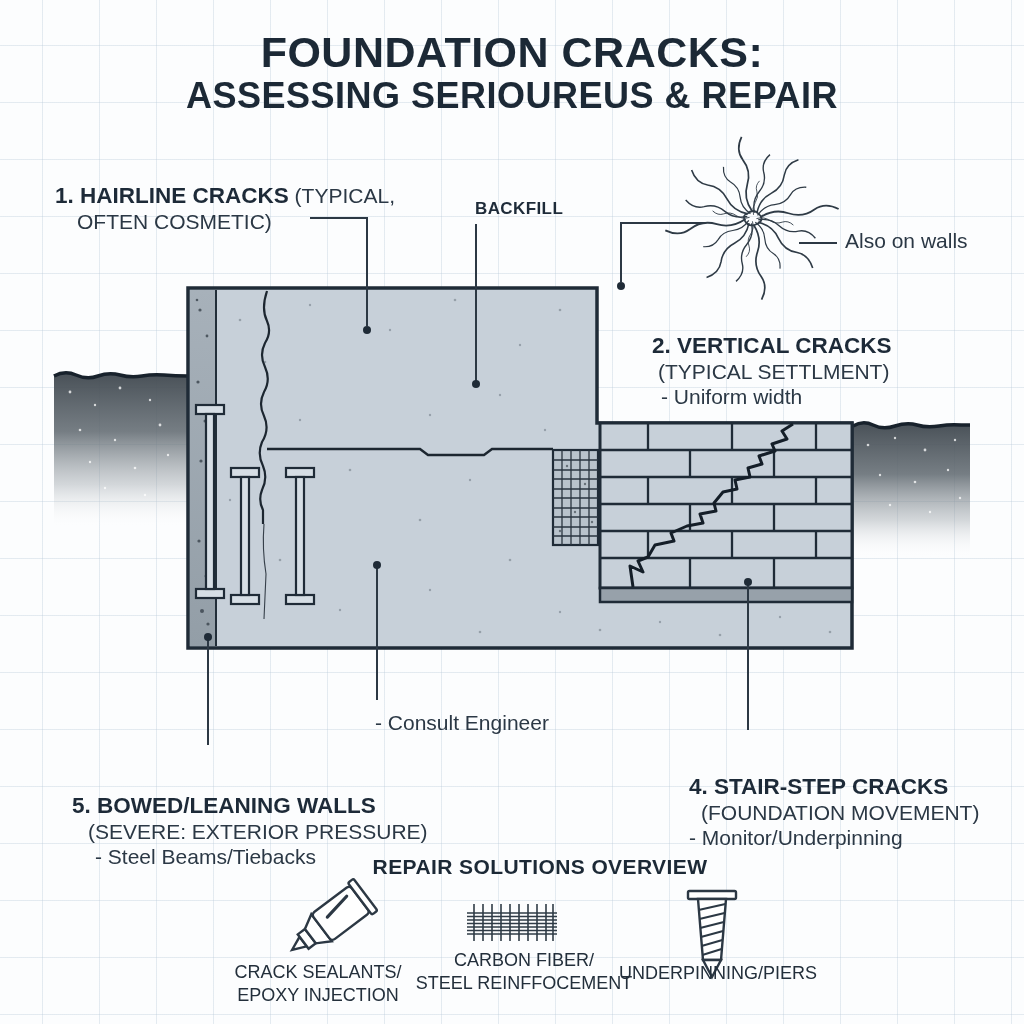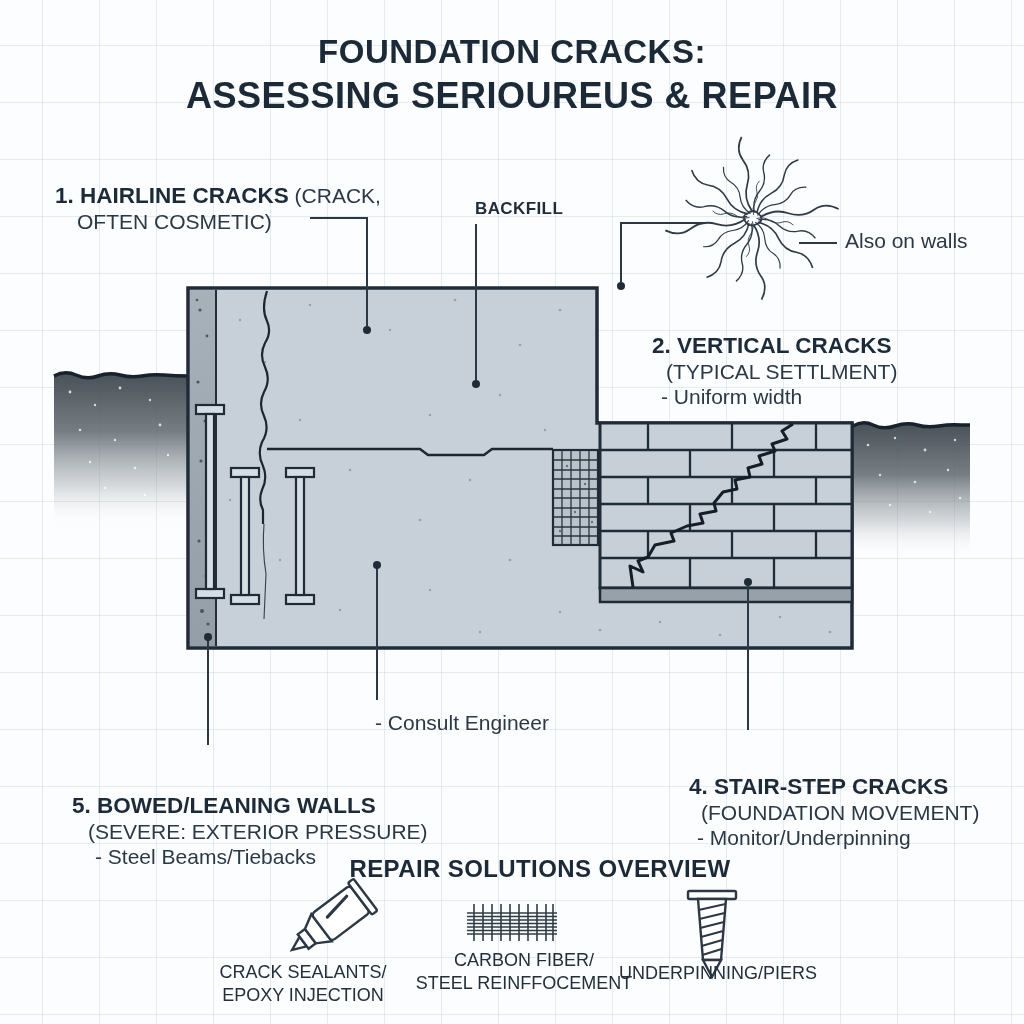--- a/index.html
+++ b/index.html
@@ -9,28 +9,28 @@
     background-color:#fcfdfe;
     background-image:
       linear-gradient(to right, rgba(188,204,220,0.38) 1px, transparent 1px),
       linear-gradient(to bottom, rgba(188,204,220,0.38) 1px, transparent 1px);
     background-size:57px 57px;
     background-position:-15px -12px;
     color:#1d2a38;
   }
   .abs{position:absolute;}
   .title{left:0;top:28px;width:1024px;text-align:center;font-weight:700;color:#1c2936;letter-spacing:0.5px;}
-  .title .t1{font-size:33px;line-height:48px;}
+  .title .t1{font-size:43px;line-height:48px;}
   .title .t2{font-size:36px;line-height:40px;}
   .lbl{position:absolute;white-space:nowrap;}
   .head{font-weight:700;font-size:22.5px;line-height:27px;color:#1d2a38;margin-top:36px;}
   .sub{font-weight:400;font-size:21px;line-height:25px;color:#2b3845;}
   .backfill{font-size:17px;font-weight:600;letter-spacing:0.4px;color:#1e2b39;}
   .alsowalls{font-size:21px;color:#2b3845;}
-  .repair-head{font-size:24px;font-weight:700;letter-spacing:0.4px;color:#1c2936;transform:translateX(-50%);}
+  .repair-head{font-size:21px;font-weight:700;letter-spacing:0.4px;color:#1c2936;transform:translateX(-50%);}
   .repair-lbl{font-size:18px;line-height:23px;font-weight:500;color:#232f3b;text-align:center;transform:translateX(-50%);}
   svg{position:absolute;left:0;top:0;}
 </style>
 </head>
 <body>
 
 <svg width="1024" height="1024" viewBox="0 0 1024 1024">
   <defs>
     <linearGradient id="soilGrad" x1="0" y1="0" x2="0" y2="1">
       <stop offset="0" stop-color="#434b52" stop-opacity="0.97"></stop>
@@ -293,53 +293,53 @@
     </g>
   </g>
 </svg>
 
 <div class="abs title">
   <div class="t1">FOUNDATION CRACKS:</div>
   <div class="t2">ASSESSING SERIOUREUS &amp; REPAIR</div>
 </div>
 
 <div class="lbl" style="left:55px;top:182px">
-  <div><span class="head">1. HAIRLINE CRACKS</span><span class="sub"> (CRACK,</span></div>
+  <div><span class="head">1. HAIRLINE CRACKS</span><span class="sub"> (TYPICAL,</span></div>
   <div class="sub" style="margin-left:22px">OFTEN COSMETIC)</div>
 </div>
 
 <div class="lbl backfill" style="left:475px;top:199px">BACKFILL</div>
 
 <div class="lbl alsowalls" style="left:845px;top:229px">Also on walls</div>
 
 <div class="lbl" style="left:652px;top:296px">
   <div class="head">2. VERTICAL CRACKS</div>
-  <div class="sub" style="margin-left:14px">(TYPICAL SETTLMENT)</div>
+  <div class="sub" style="margin-left:6px">(TYPICAL SETTLMENT)</div>
   <div class="sub" style="margin-left:9px">- Uniform width</div>
 </div>
 
 <div class="lbl" style="left:352px;top:710px">
   <div class="sub" style="margin-left:23px">- Consult Engineer</div>
 </div>
 
 <div class="lbl" style="left:689px;top:737px">
   <div class="head">4. STAIR-STEP CRACKS</div>
   <div class="sub" style="margin-left:12px">(FOUNDATION MOVEMENT)</div>
-  <div class="sub" style="margin-left:8px">- Monitor/Underpinning</div>
+  <div class="sub" style="margin-left:0">- Monitor/Underpinning</div>
 </div>
 
 <div class="lbl" style="left:72px;top:756px">
   <div class="head">5. BOWED/LEANING WALLS</div>
   <div class="sub" style="margin-left:16px">(SEVERE: EXTERIOR PRESSURE)</div>
   <div class="sub" style="margin-left:23px">- Steel Beams/Tiebacks</div>
 </div>
 
 <div class="lbl repair-head" style="left:540px;top:855px">REPAIR SOLUTIONS OVERVIEW</div>
 
-<div class="lbl repair-lbl" style="left:303px;top:961px">
+<div class="lbl repair-lbl" style="left:318px;top:961px">
   <div>CRACK SEALANTS/</div>
   <div>EPOXY INJECTION</div>
 </div>
 
 <div class="lbl repair-lbl" style="left:524px;top:949px">
   <div>CARBON FIBER/</div>
   <div>STEEL REINFFOCEMENT</div>
 </div>
 
 <div class="lbl repair-lbl" style="left:718px;top:962px">

